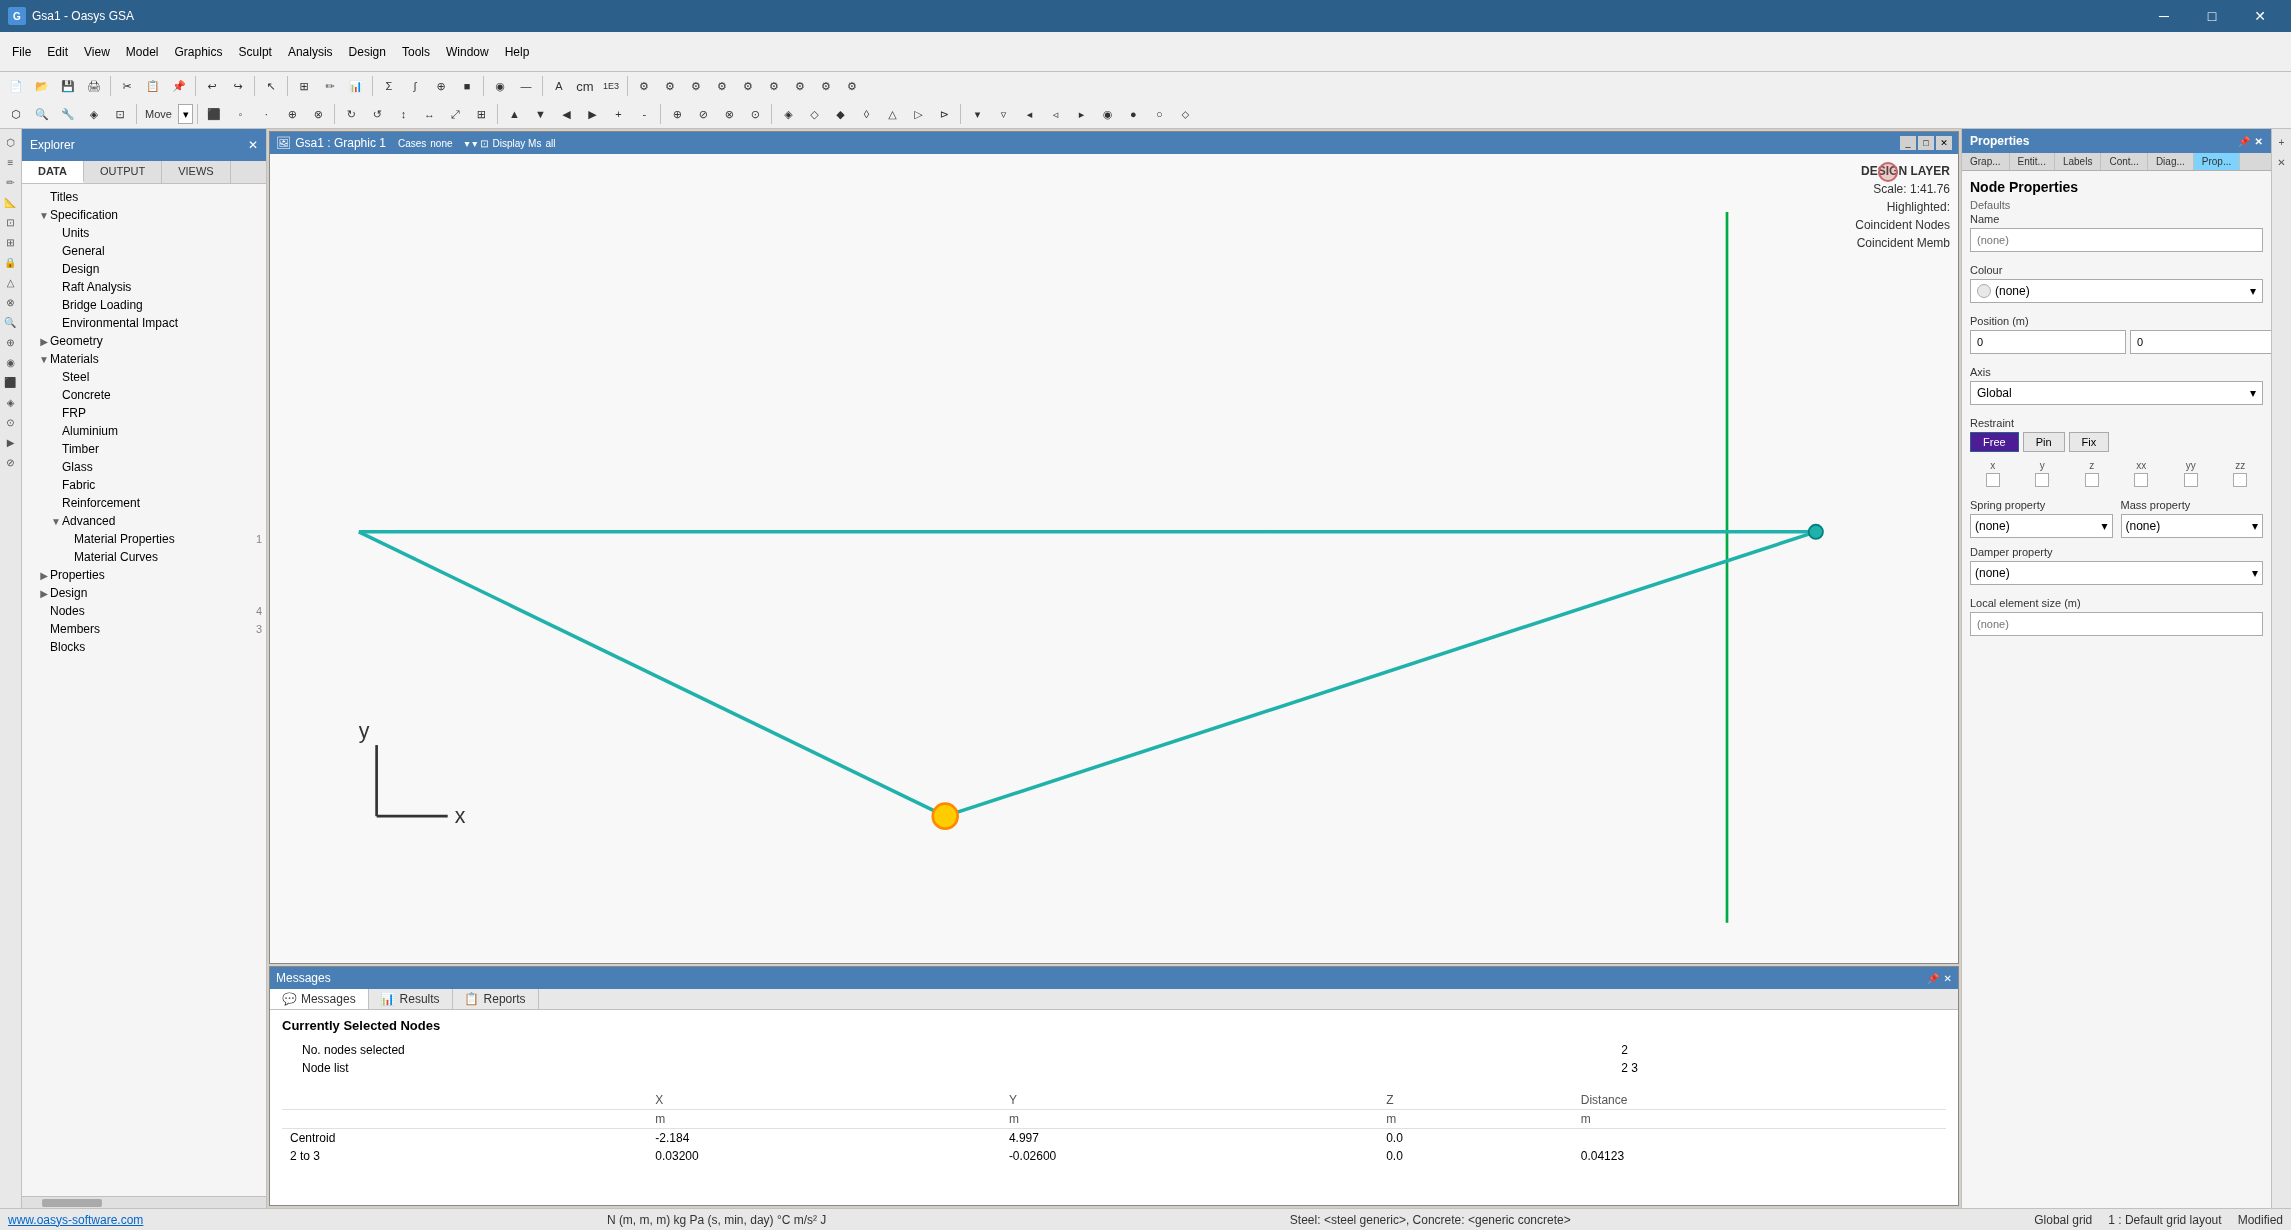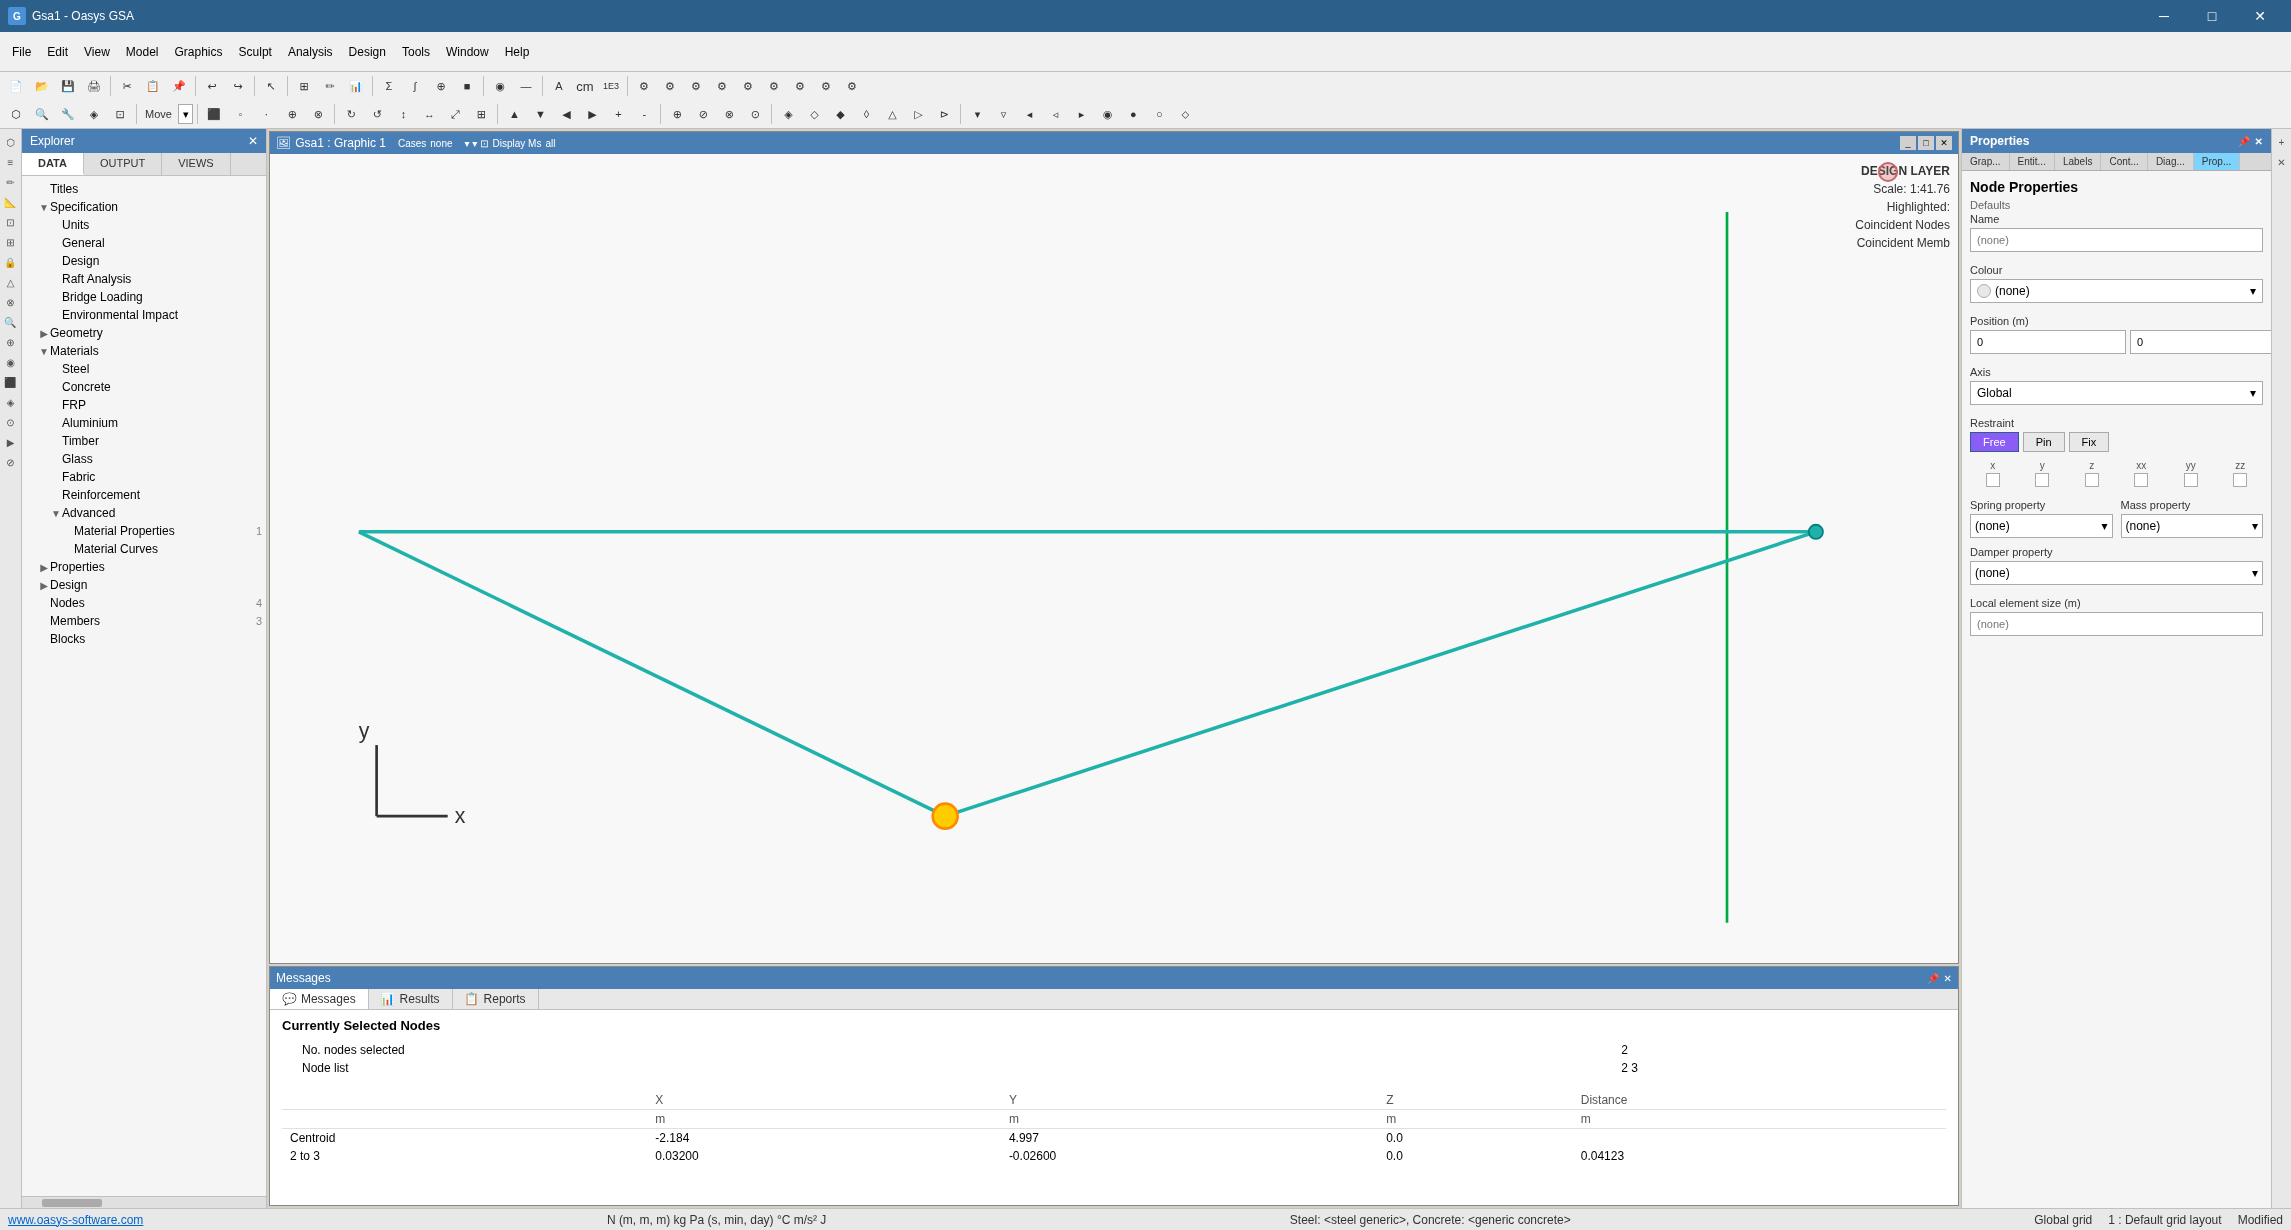--- a/index.html
+++ b/index.html
@@ -95,21 +95,21 @@
       flex-direction: column;
       flex-shrink: 0;
     }
     .explorer-header {
       background: #4a7fb5;
       color: white;
       padding: 4px 8px;
       display: flex;
       align-items: center;
       justify-content: space-between;
-      height: 24px;
+      height: 32px;
     }
     .explorer-tabs {
       display: flex;
       background: #e0e0e0;
       border-bottom: 1px solid #c0c0c0;
     }
     .explorer-tab {
       padding: 4px 16px;
       cursor: pointer;
       font-size: 11px;
@@ -300,21 +300,21 @@
       font-size: 11px;
     }
     .restraint-btns { display: flex; gap: 4px; margin-bottom: 8px; }
     .restraint-btn {
       padding: 3px 12px;
       border: 1px solid #aaa;
       cursor: pointer;
       font-size: 11px;
       background: #e8e8e8;
     }
-    .restraint-btn.active { background: #8b5cf6; color: white; border-color: #2c5f8a; text-align: center; }
+    .restraint-btn.active { background: #4c1d95; color: white; border-color: #2c5f8a; text-align: center; }
     .checkbox-label { font-size: 10px; color: #555; text-align: center; }
     .checkbox-item { display: flex; flex-direction: column; align-items: center; gap: 2px; }
     .prop-checkbox { width: 14px; height: 14px; border: 1px solid #aaa; background: white; }
 
     
     .properties-side-icons {
       width: 20px;
       background: #e8e8e8;
       border-left: 1px solid #c0c0c0;
       display: flex;

